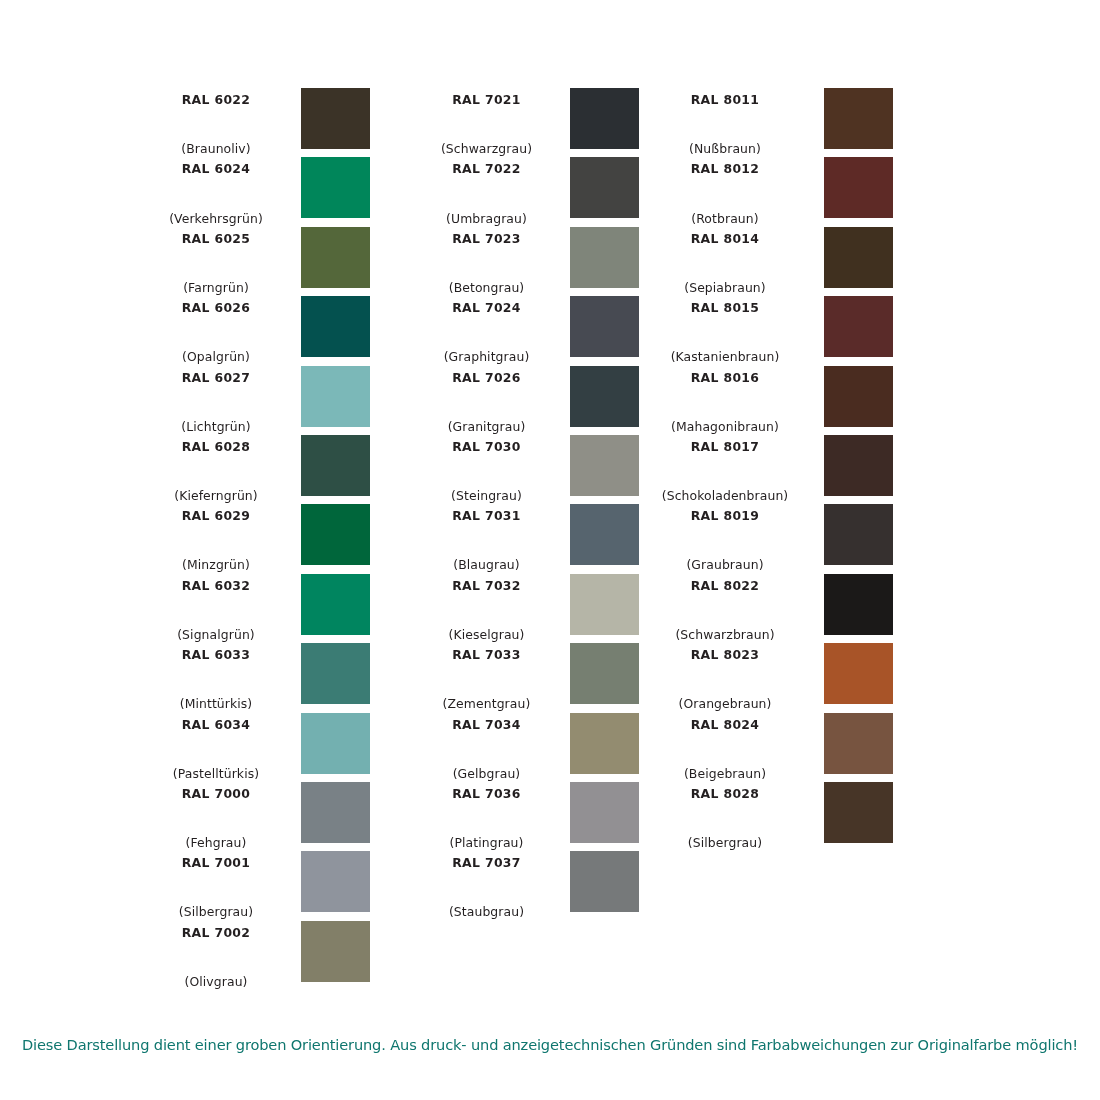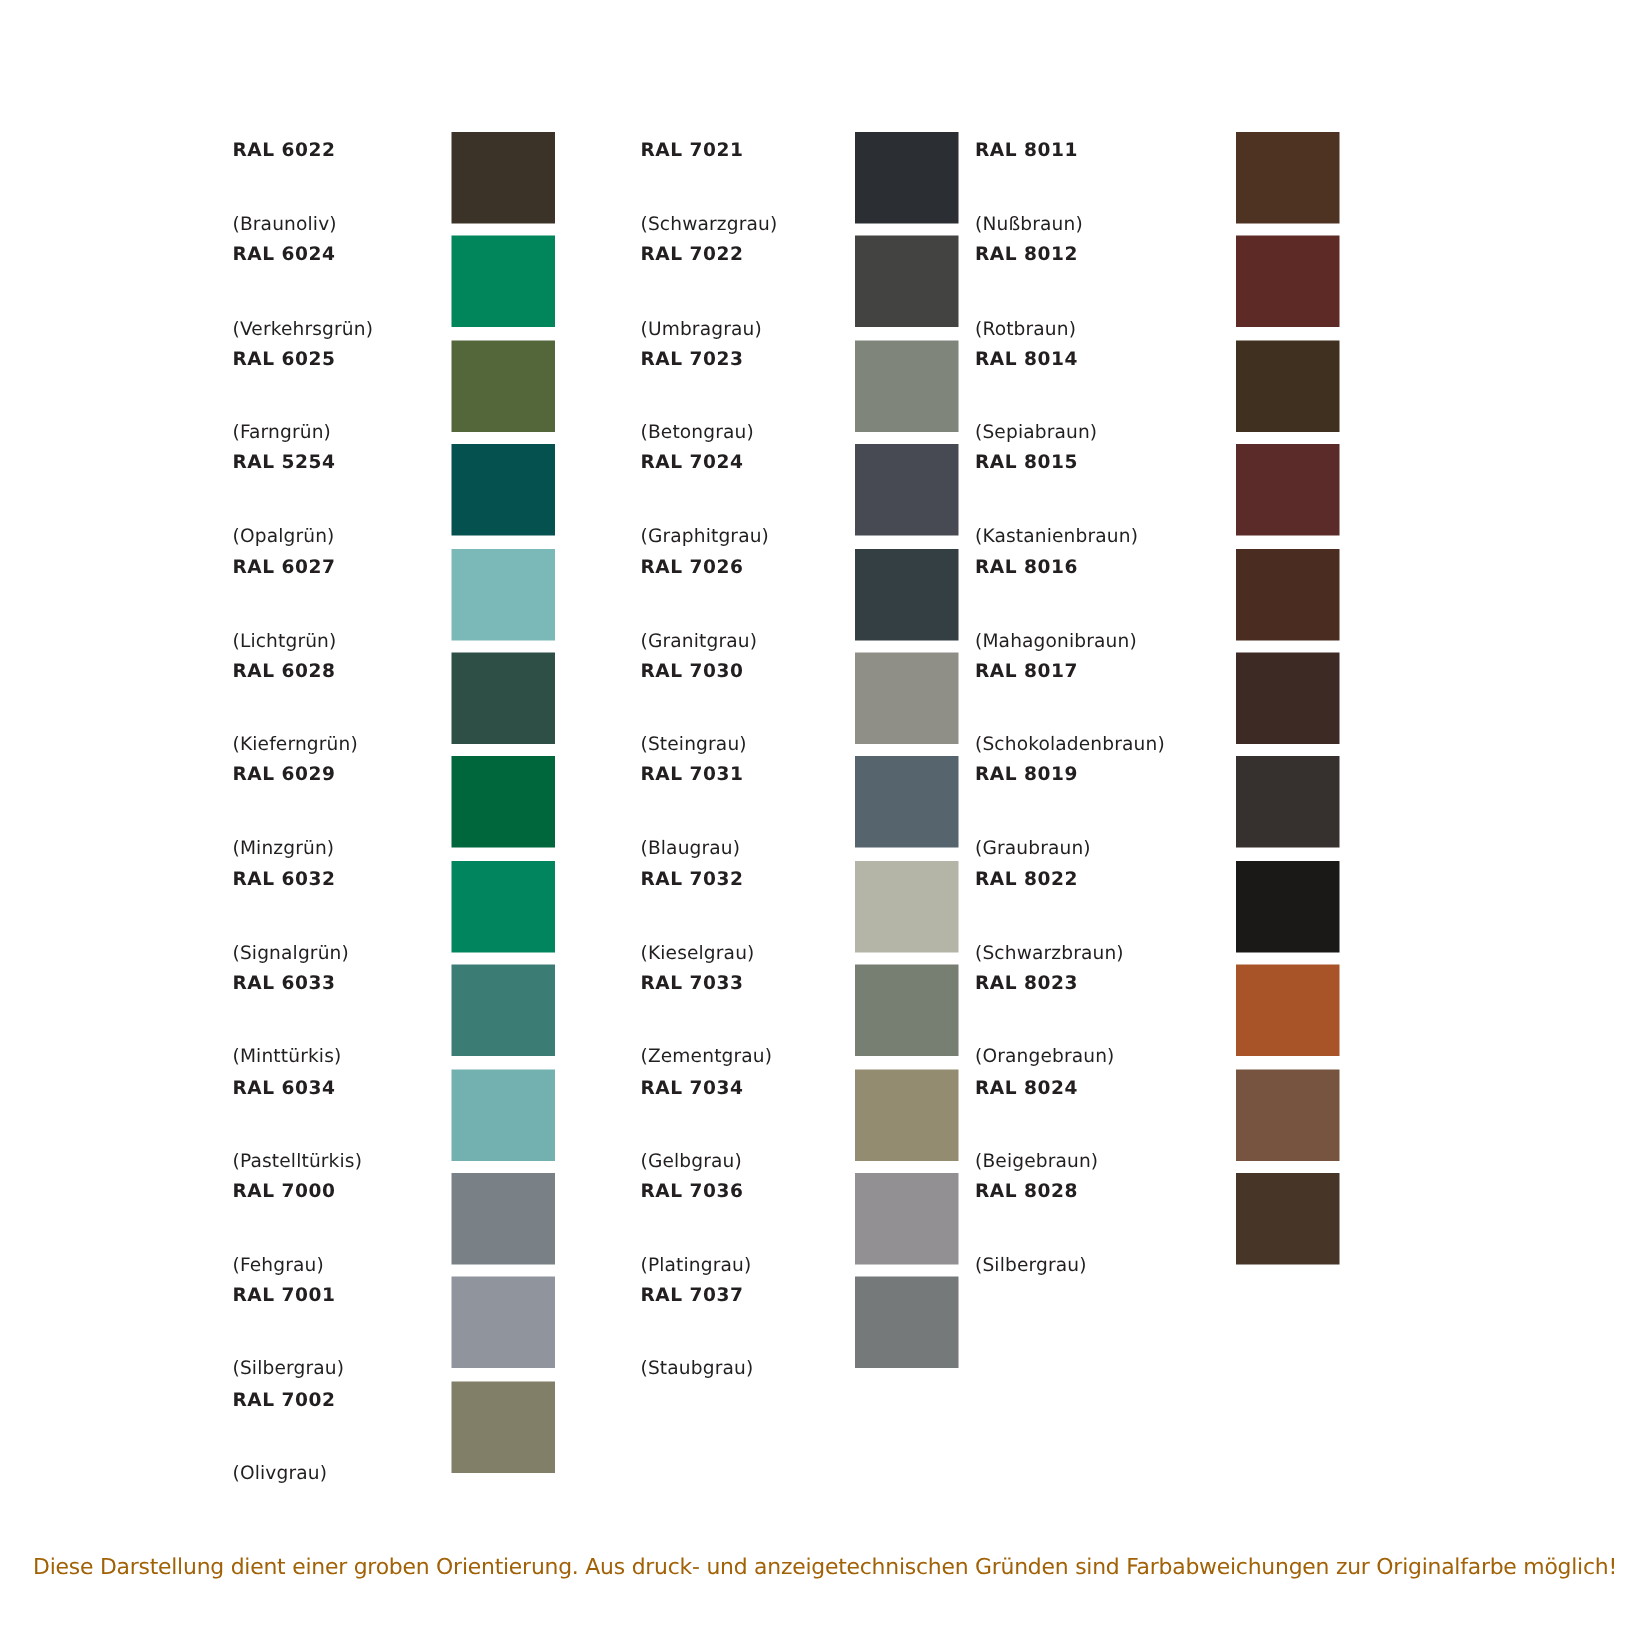--- a/index.html
+++ b/index.html
@@ -36,21 +36,21 @@
 
   .swatch-row {
     position: relative;
     height: 69.4px;
     display: flex;
     align-items: flex-start;
     justify-content: flex-end;
   }
 
   .label-block {
-    text-align: left;
+    text-align: center;
     padding-right: 24px;
     padding-top: 4px;
     line-height: 1.22;
     flex: 1 1 auto;
     white-space: nowrap;
   }
 
   .ral-code {
     display: block;
     font-size: 12.4px;
@@ -75,21 +75,21 @@
   }
 
   .footer-note {
     position: absolute;
     left: 0;
     top: 1036px;
     width: 1100px;
     text-align: center;
     font-size: 14.6px;
     font-family: "DejaVu Sans", "Liberation Sans", sans-serif;
-    color: #a16207;
+    color: #0f766e;
     letter-spacing: -0.15px;
   }
 </style>
 </head>
 <body>
 
 <div class="chart">
   <div class="column col-0">
       <div class="swatch-row">
         <div class="label-block">
@@ -107,21 +107,21 @@
       </div>
       <div class="swatch-row">
         <div class="label-block">
           <span class="ral-code">RAL 6025</span>
           <span class="ral-name">(Farngrün)</span>
         </div>
         <div class="swatch" style="background-color: rgb(84, 103, 58);"></div>
       </div>
       <div class="swatch-row">
         <div class="label-block">
-          <span class="ral-code">RAL 5254</span>
+          <span class="ral-code">RAL 6026</span>
           <span class="ral-name">(Opalgrün)</span>
         </div>
         <div class="swatch" style="background-color: rgb(4, 81, 79);"></div>
       </div>
       <div class="swatch-row">
         <div class="label-block">
           <span class="ral-code">RAL 6027</span>
           <span class="ral-name">(Lichtgrün)</span>
         </div>
         <div class="swatch" style="background-color: rgb(123, 184, 184);"></div>

